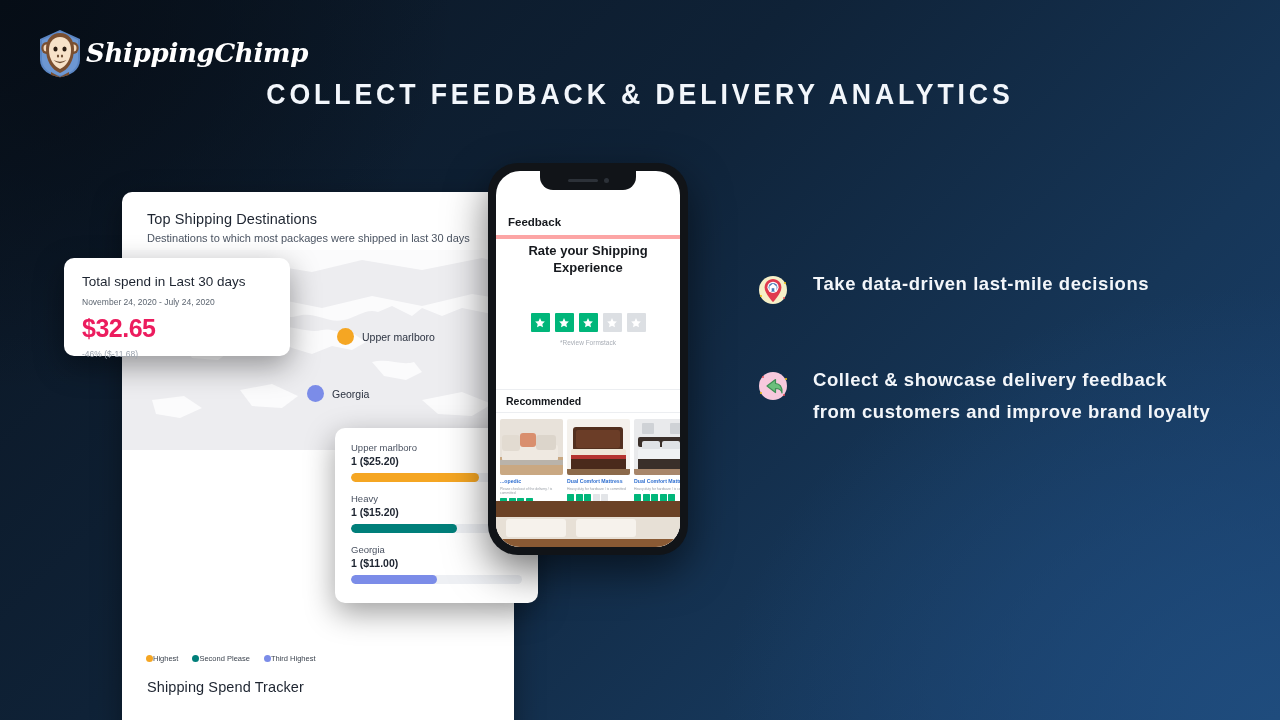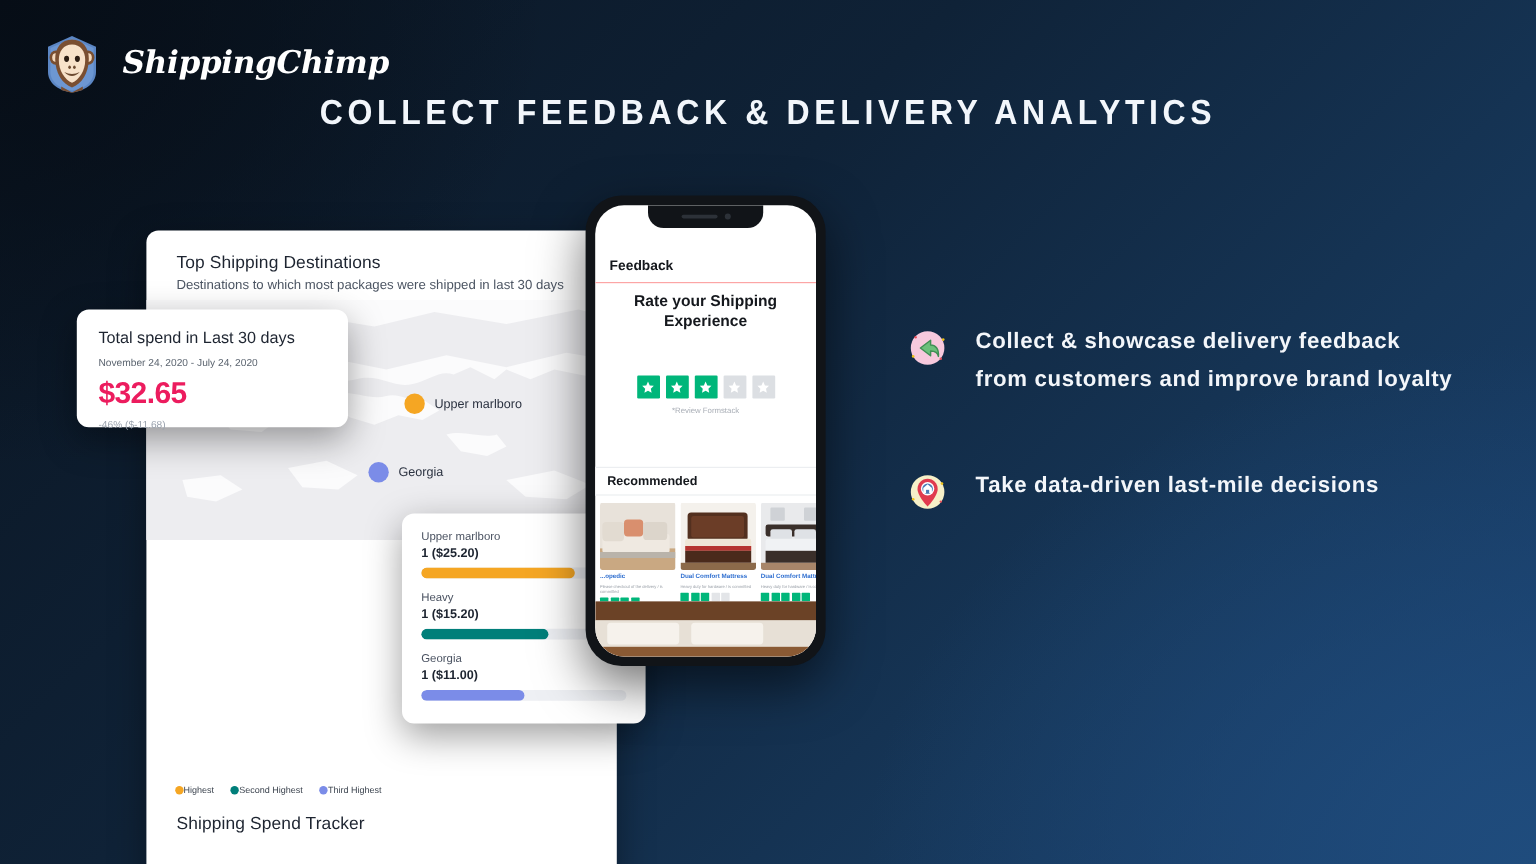--- a/index.html
+++ b/index.html
@@ -9,21 +9,21 @@
   }
   body {
     background:
       radial-gradient(ellipse 900px 700px at 100% 100%, #1f4c7d 0%, rgba(31,76,125,0) 62%),
       radial-gradient(ellipse 700px 600px at 0% 0%, #060d16 0%, rgba(6,13,22,0) 65%),
       linear-gradient(135deg, #0a1420 0%, #0f2237 40%, #163658 72%, #1a4170 100%);
     position: relative;
   }
 
   
-  #logo { position: absolute; left: 36px; top: 28px; display: flex; align-items: center; gap: 18px; }
+  #logo { position: absolute; left: 36px; top: 28px; display: flex; align-items: center; gap: 2px; }
   #logo .mark { width: 48px; height: 50px; position: relative; }
   #logo .wordmark {
     color: #ffffff; font-size: 26px; font-weight: bold; letter-spacing: -0.3px;
     font-family: "DejaVu Serif", serif; font-style: italic;
   }
 
   
   #headline {
     position: absolute; left: 0; right: 0; top: 78px; text-align: center;
     color: #f2f6fb; font-size: 29px; font-weight: bold;
@@ -83,21 +83,21 @@
   #notch {
     position: absolute; left: 50%; top: 0; transform: translateX(-50%);
     width: 96px; height: 19px; background: #111418; border-radius: 0 0 13px 13px; z-index: 5;
     display: flex; align-items: center; justify-content: center; gap: 6px;
   }
   #notch .sp { width: 30px; height: 3.5px; border-radius: 2px; background: #2c3138; }
   #notch .cam { width: 5px; height: 5px; border-radius: 50%; background: #2c3138; }
 
   #fb-head {
     position: absolute; top: 38px; left: 0; right: 0; padding: 7px 12px;
-    border-bottom: 1px solid #fca5a5; font-size: 11.5px; font-weight: bold; color: #15181d;
+    border-bottom: 4px solid #fca5a5; font-size: 11.5px; font-weight: bold; color: #15181d;
   }
   #rate-title {
     position: absolute; top: 72px; left: 12px; right: 12px; text-align: center;
     font-size: 13px; font-weight: bold; color: #15181d; line-height: 1.3;
   }
   #stars { position: absolute; top: 142px; left: 0; right: 0; display: flex; justify-content: center; gap: 5px; }
   .star { width: 19px; height: 19px; display: flex; align-items: center; justify-content: center; border-radius: 1px; }
   .star svg { width: 12px; height: 12px; }
   #star-note { position: absolute; top: 168px; left: 0; right: 0; text-align: center; font-size: 6.5px; color: #a9aeb6; }
 
@@ -179,21 +179,21 @@
       </div>
     </div>
 
     <div id="legend">
       <span class="lg">
         <span class="sw" style="background:#f5a623"></span>
         <span class="t">Highest</span>
       </span>
       <span class="lg">
         <span class="sw" style="background:#007f7a"></span>
-        <span class="t">Second Highest</span>
+        <span class="t">Second Please</span>
       </span>
       <span class="lg">
         <span class="sw" style="background:#7b8ce8"></span>
         <span class="t">Third Highest</span>
       </span>
     </div>
 
     <div id="tracker-head">
       <div class="dash-title">Shipping Spend Tracker</div>
 
@@ -353,43 +353,43 @@
         <rect y="16" width="184" height="22" fill="#e7e0d6"></rect>
         <rect y="38" width="184" height="24" fill="#8a5a34"></rect>
         <rect x="10" y="18" width="60" height="18" rx="3" fill="#f6f2ec"></rect>
         <rect x="80" y="18" width="60" height="18" rx="3" fill="#f6f2ec"></rect>
       </svg>
     </div>
   </div>
 </div>
 
 <div id="features">
-  <div class="feat">
-    <span class="ic">
-      <svg viewBox="0 0 36 36" width="36" height="36">
-        <circle cx="18" cy="18" r="14" fill="#f7c9dd"></circle>
-        <path d="M20.5 11.5 L12 18 L20.5 24.5 V20.5 C24.5 20.5 26.5 22 27 25 C27.5 18.5 24.5 15.5 20.5 15.5 Z" fill="#6bbf7b" stroke="#3f8f55" stroke-width="1.2" stroke-linejoin="round"></path>
-        <circle cx="31" cy="11" r="1.1" fill="#f0c419"></circle>
-        <circle cx="6" cy="25" r="1.1" fill="#f0c419"></circle>
-        <circle cx="29" cy="27" r="1" fill="#e8505b"></circle>
-        <circle cx="8" cy="9" r="1" fill="#e8505b"></circle>
-      </svg>
-    </span>
-    <span class="tx">Collect &amp; showcase delivery feedback from customers and improve brand loyalty</span>
-  </div>
-
   <div class="feat">
     <span class="ic">
       <svg viewBox="0 0 36 36" width="36" height="36">
         <circle cx="18" cy="18" r="14" fill="#f6f0c8"></circle>
         <path d="M18 7 C13.3 7 9.6 10.7 9.6 15.4 C9.6 21.5 18 30 18 30 C18 30 26.4 21.5 26.4 15.4 C26.4 10.7 22.7 7 18 7 Z" fill="#e03a4e"></path>
         <circle cx="18" cy="15.3" r="5.6" fill="#ffffff"></circle>
         <circle cx="18" cy="15.3" r="4.4" fill="#4a7ab5"></circle>
         <path d="M18 11.6 L21.6 14.6 V19 H14.4 V14.6 Z" fill="#ffffff"></path>
         <rect x="16.7" y="16.2" width="2.6" height="2.8" fill="#4a7ab5"></rect>
         <circle cx="30" cy="11" r="1.1" fill="#f0c419"></circle>
         <circle cx="6" cy="24" r="1.1" fill="#f0c419"></circle>
         <circle cx="29" cy="26" r="1" fill="#e8505b"></circle>
       </svg>
     </span>
     <span class="tx">Take data-driven last-mile decisions</span>
   </div>
+
+  <div class="feat">
+    <span class="ic">
+      <svg viewBox="0 0 36 36" width="36" height="36">
+        <circle cx="18" cy="18" r="14" fill="#f7c9dd"></circle>
+        <path d="M20.5 11.5 L12 18 L20.5 24.5 V20.5 C24.5 20.5 26.5 22 27 25 C27.5 18.5 24.5 15.5 20.5 15.5 Z" fill="#6bbf7b" stroke="#3f8f55" stroke-width="1.2" stroke-linejoin="round"></path>
+        <circle cx="31" cy="11" r="1.1" fill="#f0c419"></circle>
+        <circle cx="6" cy="25" r="1.1" fill="#f0c419"></circle>
+        <circle cx="29" cy="27" r="1" fill="#e8505b"></circle>
+        <circle cx="8" cy="9" r="1" fill="#e8505b"></circle>
+      </svg>
+    </span>
+    <span class="tx">Collect &amp; showcase delivery feedback from customers and improve brand loyalty</span>
+  </div>
 </div>
 
 </body></html>

